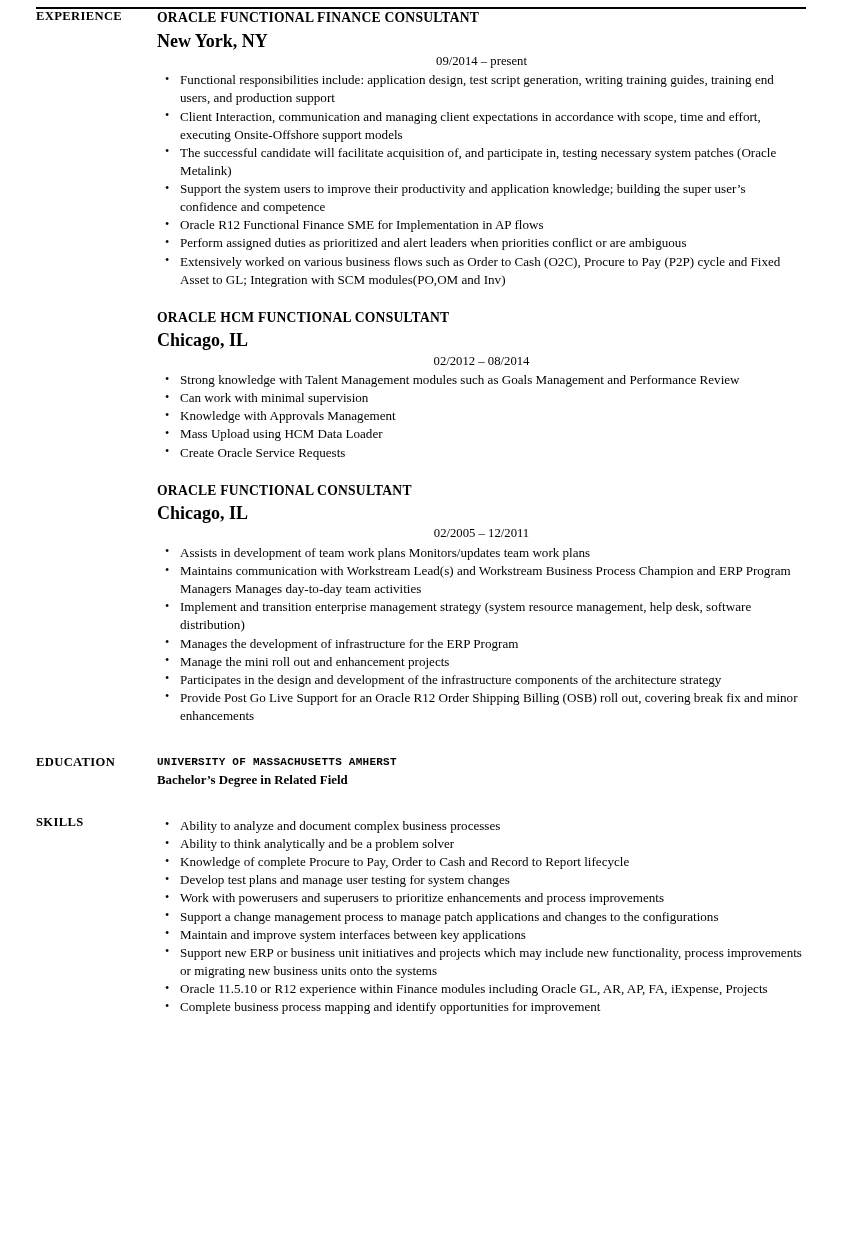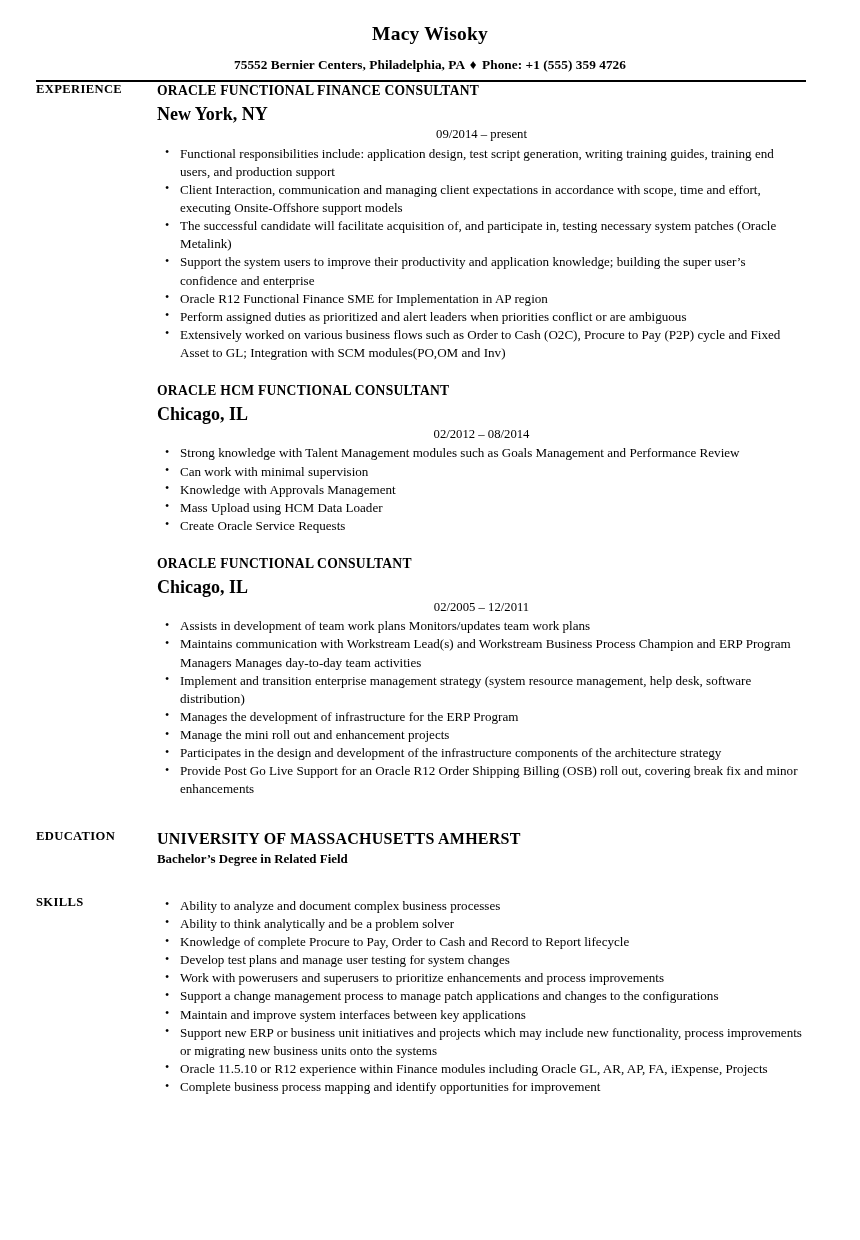--- a/index.html
+++ b/index.html
@@ -106,66 +106,59 @@
     left: 8px;
     top: -0.5px;
     font-size: 12px;
   }
 
   .job-block { margin-bottom: 0; }
   .job-gap { height: 20px; }
 
   
   .edu-school {
-    font-size: 16px;
+    font-size: 11px;
     font-weight: bold;
     letter-spacing: 0.25px;
     line-height: 1.3;
+    font-family: Liberation Mono, monospace;
   }
   .edu-degree {
     font-size: 12.9px;
     font-weight: bold;
     line-height: 1.35;
     margin-top: 2px;
   }
 
   .gap-exp-edu { height: 30px; }
   .gap-edu-skills { height: 26px; }
 </style>
 </head>
 <body>
 
 <div class="page">
 
-  <div class="header">
-    <div class="cand-name">Macy Wisoky</div>
-    <div class="contact-line">
-      <span>75552 Bernier Centers, Philadelphia, PA</span>
-      <span class="diamond">♦</span>
-      <span>Phone: +1 (555) 359 4726</span>
-    </div>
-  </div>
   <div class="rule"></div>
 
   <div class="content">
 
     <div class="section">
       <div class="sec-label">EXPERIENCE</div>
       <div class="sec-body">
 
         <div class="job-block">
           <div class="job-title">ORACLE FUNCTIONAL FINANCE CONSULTANT</div>
           <div class="job-location">New York, NY</div>
           <div class="job-dates">09/2014 – present</div>
           <ul class="bullets">
             <li>Functional responsibilities include: application design, test script generation, writing training guides, training end users, and production support</li>
             <li>Client Interaction, communication and managing client expectations in accordance with scope, time and effort, executing Onsite-Offshore support models</li>
             <li>The successful candidate will facilitate acquisition of, and participate in, testing necessary system patches (Oracle Metalink)</li>
-            <li>Support the system users to improve their productivity and application knowledge; building the super user’s confidence and enterprise</li>
-            <li>Oracle R12 Functional Finance SME for Implementation in AP region</li>
+            <li>Support the system users to improve their productivity and application knowledge; building the super user’s confidence and competence</li>
+            <li>Oracle R12 Functional Finance SME for Implementation in AP flows</li>
             <li>Perform assigned duties as prioritized and alert leaders when priorities conflict or are ambiguous</li>
             <li>Extensively worked on various business flows such as Order to Cash (O2C), Procure to Pay (P2P) cycle and Fixed Asset to GL; Integration with SCM modules(PO,OM and Inv)</li>
           </ul>
         </div>
 
         <div class="job-gap"></div>
 
         <div class="job-block">
           <div class="job-title">ORACLE HCM FUNCTIONAL CONSULTANT</div>
           <div class="job-location">Chicago, IL</div>

